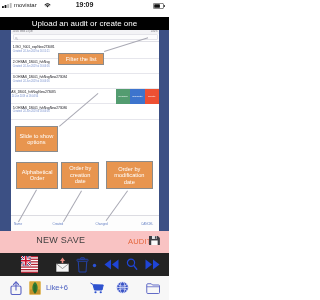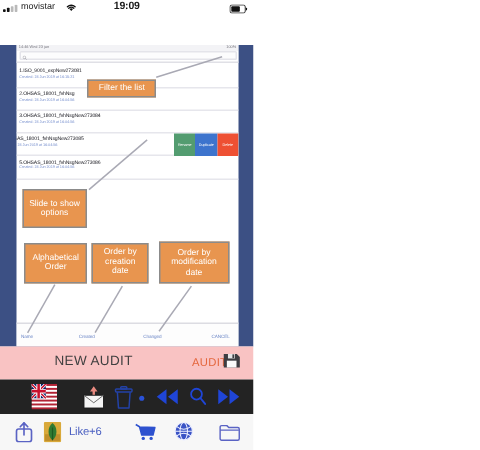--- a/index.html
+++ b/index.html
@@ -89,20 +89,23 @@
     </svg>
     <div class="sb-time">19:09</div>
     <svg class="sb-batt" viewBox="0 0 24 12">
       <rect x="0.6" y="0.6" width="20.4" height="10.8" rx="2.6" fill="none" stroke="#111" stroke-width="1.2"></rect>
       <rect x="2.4" y="2.4" width="11.4" height="7.2" rx="1.2" fill="#111"></rect>
       <path d="M22.4 4.2 L22.4 7.8 A2 2 0 0 0 22.4 4.2 Z" fill="#111"></path>
       <rect x="22" y="4.2" width="1.4" height="3.6" rx="0.7" fill="#111"></rect>
     </svg>
   </div>
 
+  <div class="titlebar">
+    <div class="t">Upload an audit or create one</div>
+  </div>
 
   <div class="shot">
     <div class="sheet">
 
       <div class="mini-sb">
         <div class="l">14:46  Wed 23 jun</div>
         <div class="r">100%</div>
       </div>
 
       <div class="searchwrap">
@@ -163,21 +166,21 @@
 Order</div>
     <div class="cal" style="left:61px;top:131.6px;width:38.4px;height:27.2px;font-size:5.7px;">Order by
 creation
 date</div>
     <div class="cal" style="left:105.5px;top:131.4px;width:47.7px;height:28.1px;font-size:5.7px;">Order by
 modification
 date</div>
   </div>
 
   <div class="pinkbar">
-    <div class="na">NEW AUDIT</div>
+    <div class="na">NEW SAVE</div>
     <div class="sv">AUDIT</div>
     <svg class="floppy" viewBox="0 0 44 38">
       <path d="M0 0 h36 l8 8 v30 h-44 z" fill="#3d3d42"></path>
       <rect x="12" y="0" width="19" height="12" fill="#e4e4e6"></rect>
       <rect x="24" y="1" width="5" height="10" fill="#3d3d42"></rect>
       <rect x="9" y="18" width="26" height="20" fill="#fbfbfb"></rect>
     </svg>
   </div>
 
   <div class="darkbar">

